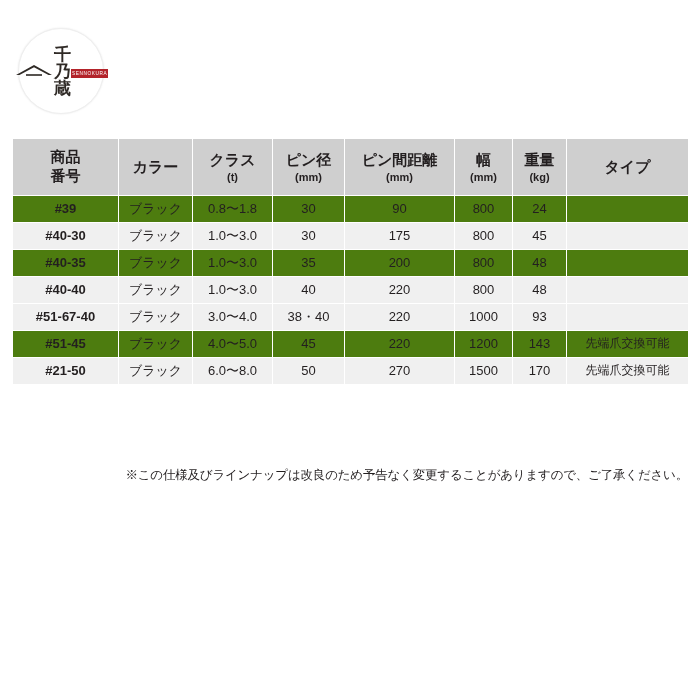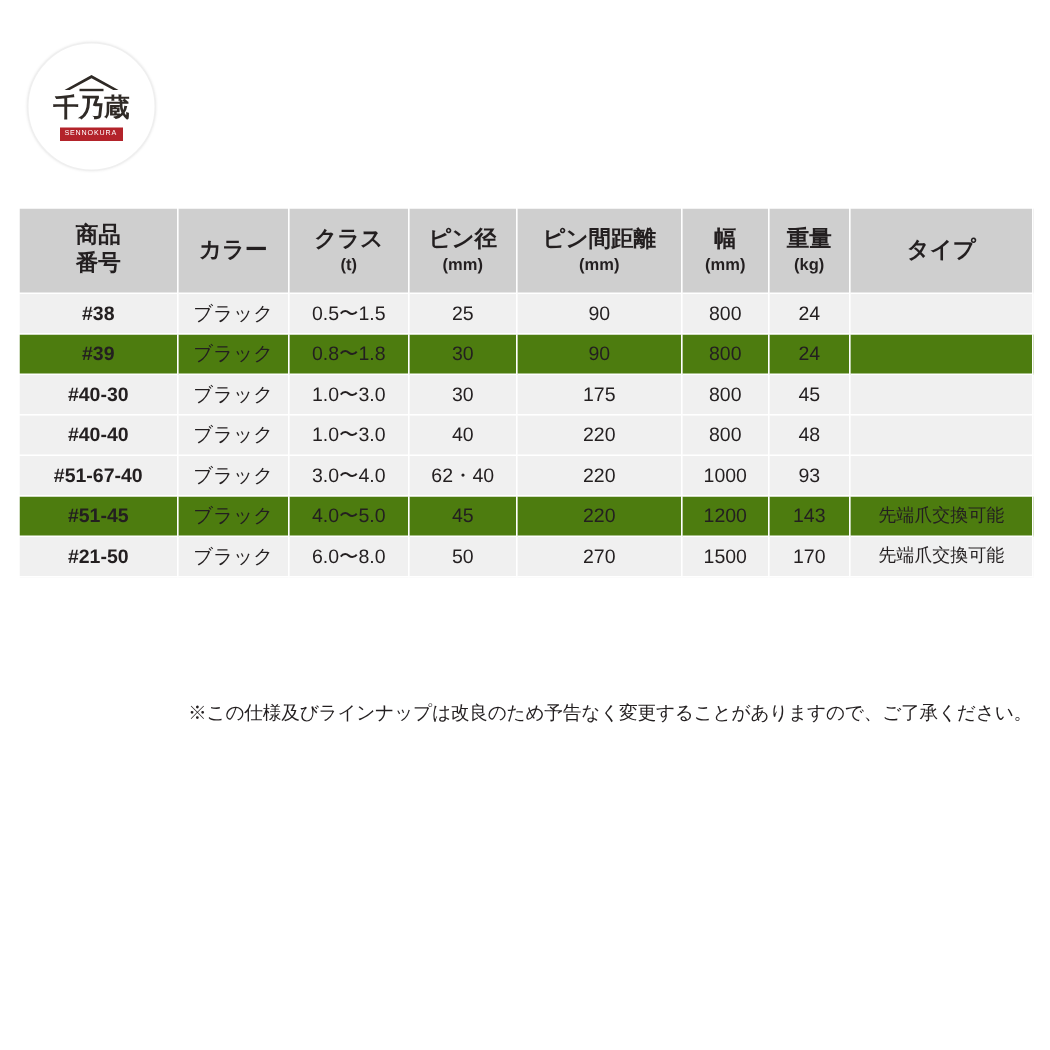--- a/index.html
+++ b/index.html
@@ -30,21 +30,21 @@
     height: 86px;
   }
   .logo-circle {
     width: 86px;
     height: 86px;
     border-radius: 50%;
     background: #ffffff;
     border: 1px solid #efefef;
     box-shadow: 0 0 2px rgba(0,0,0,0.10);
     display: flex;
-    flex-direction: column;
+    flex-direction: row;
     align-items: center;
     justify-content: center;
     box-sizing: border-box;
   }
   .logo-roof {
     width: 40px;
     height: 13px;
     position: relative;
     margin-bottom: 1px;
   }
@@ -201,65 +201,65 @@
           <th>
             <span class="two-line">重量</span>
             <span class="unit">(kg)</span>
           </th>
           <th>
             <span class="two-line">タイプ</span>
           </th>
         </tr>
       </thead>
       <tbody>
-        <tr class="odd">
-          <td class="code">#38</td>
-          <td>ブラック</td>
-          <td>0.5〜1.5</td>
-          <td>25</td>
-          <td>90</td>
-          <td>800</td>
-          <td>24</td>
-          <td class="type"></td>
-        </tr>
         <tr class="even">
           <td class="code">#39</td>
           <td>ブラック</td>
           <td>0.8〜1.8</td>
           <td>30</td>
           <td>90</td>
           <td>800</td>
           <td>24</td>
           <td class="type"></td>
         </tr>
         <tr class="odd">
           <td class="code">#40-30</td>
           <td>ブラック</td>
           <td>1.0〜3.0</td>
           <td>30</td>
           <td>175</td>
           <td>800</td>
           <td>45</td>
           <td class="type"></td>
         </tr>
+        <tr class="even">
+          <td class="code">#40-35</td>
+          <td>ブラック</td>
+          <td>1.0〜3.0</td>
+          <td>35</td>
+          <td>200</td>
+          <td>800</td>
+          <td>48</td>
+          <td class="type"></td>
+        </tr>
         <tr class="odd">
           <td class="code">#40-40</td>
           <td>ブラック</td>
           <td>1.0〜3.0</td>
           <td>40</td>
           <td>220</td>
           <td>800</td>
           <td>48</td>
           <td class="type"></td>
         </tr>
         <tr class="odd">
           <td class="code">#51-67-40</td>
           <td>ブラック</td>
           <td>3.0〜4.0</td>
-          <td>62・40</td>
+          <td>38・40</td>
           <td>220</td>
           <td>1000</td>
           <td>93</td>
           <td class="type"></td>
         </tr>
         <tr class="even">
           <td class="code">#51-45</td>
           <td>ブラック</td>
           <td>4.0〜5.0</td>
           <td>45</td>

